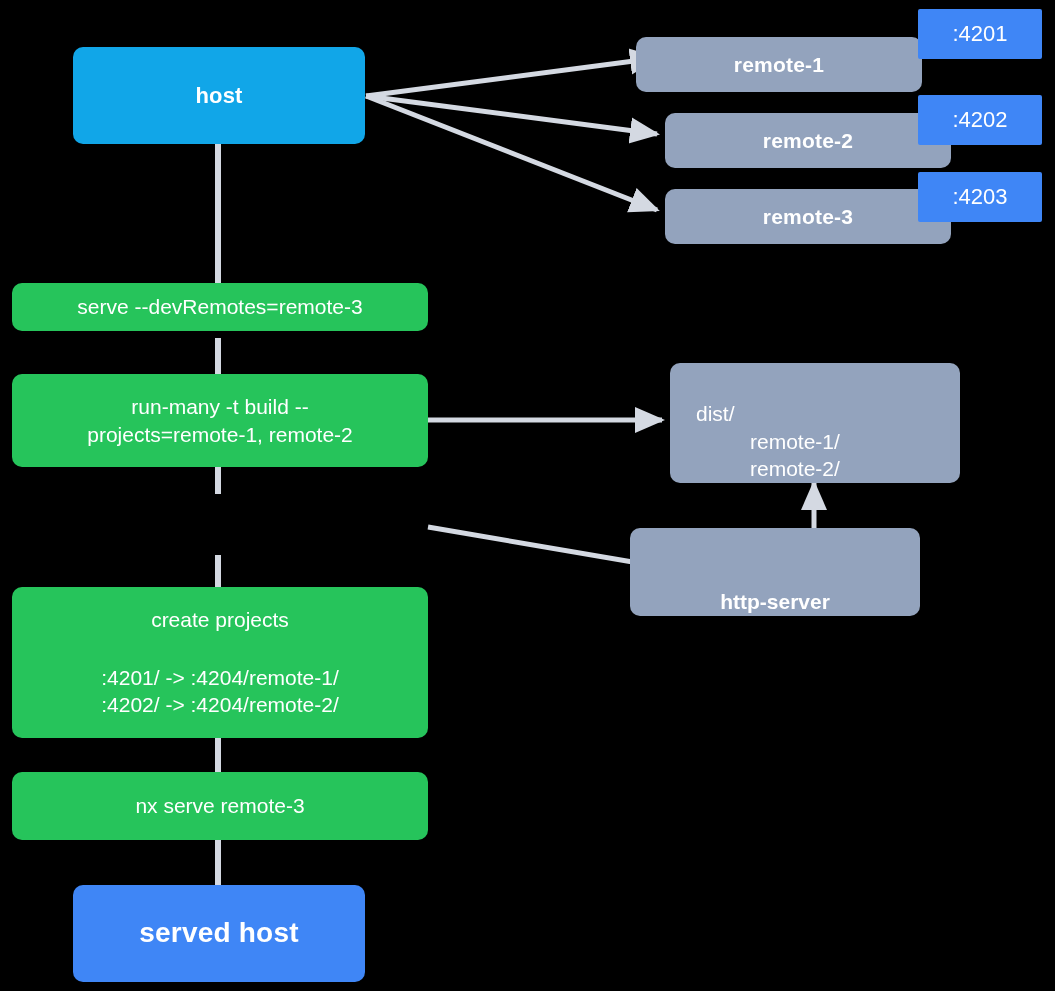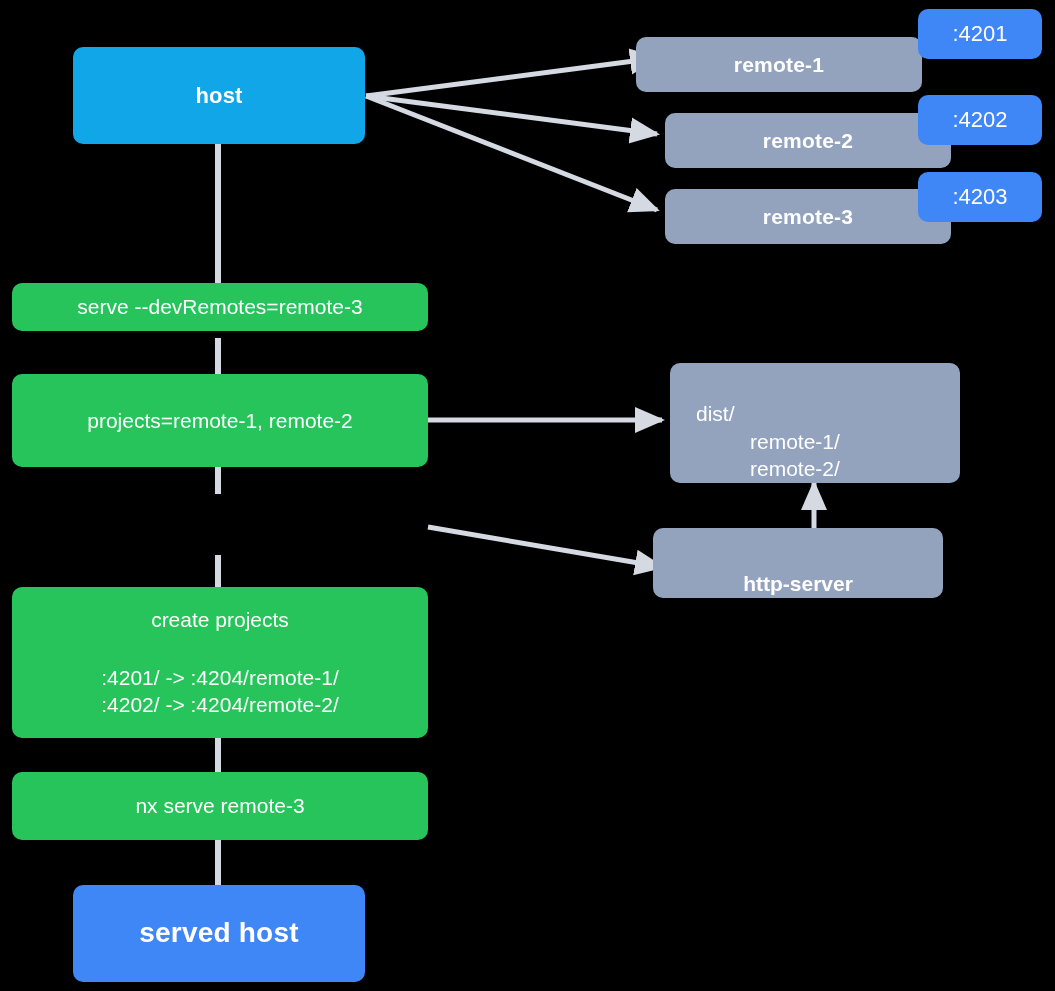--- a/index.html
+++ b/index.html
@@ -69,21 +69,21 @@
   }
   .node-cmd {
     background: #26C45B;
     font-size: 21px;
     font-weight: normal;
   }
   .port-badge {
     position: absolute;
     background: #3F86F6;
     color: #ffffff;
-    border-radius: 10px;
+    border-radius: 2px;
     font-size: 22px;
     font-weight: normal;
     display: flex;
     align-items: center;
     justify-content: center;
     z-index: 4;
   }
   .cmd-line {
     display: block;
     white-space: nowrap;
@@ -166,20 +166,21 @@
   </div>
   <div class="port-badge" style="left:918px; top:172px; width:124px; height:50px;">
     <span>:4203</span>
   </div>
 
   <div class="node node-cmd" style="left:12px; top:283px; width:416px; height:48px;">
     <span class="cmd-line">serve --devRemotes=remote-3</span>
   </div>
 
   <div class="node node-cmd" style="left:12px; top:374px; width:416px; height:93px;">
+    <span class="cmd-line">run-many -t build --</span>
     <span class="cmd-line">projects=remote-1, remote-2</span>
   </div>
 
 
   <div class="node node-cmd" style="left:12px; top:587px; width:416px; height:151px;">
     <span class="cmd-line">create projects</span>
     <span class="cmd-gap"></span>
     <span class="cmd-line">:4201/ -&gt; :4204/remote-1/</span>
     <span class="cmd-line">:4202/ -&gt; :4204/remote-2/</span>
   </div>
@@ -193,17 +194,17 @@
   </div>
 
   <div class="node node-gray" style="left:670px; top:363px; width:290px; height:120px; align-items:flex-start;">
     <div class="dist-body">
       <span class="dist-line">dist/</span>
       <span class="dist-line dist-indent">remote-1/</span>
       <span class="dist-line dist-indent">remote-2/</span>
     </div>
   </div>
 
-  <div class="node node-gray bold" style="left:653px; top:528px; width:290px; height:70px;">
+  <div class="node node-gray bold" style="left:630px; top:528px; width:290px; height:88px;">
     <span>http-server</span>
   </div>
 
 </div>
 
 </body></html>

